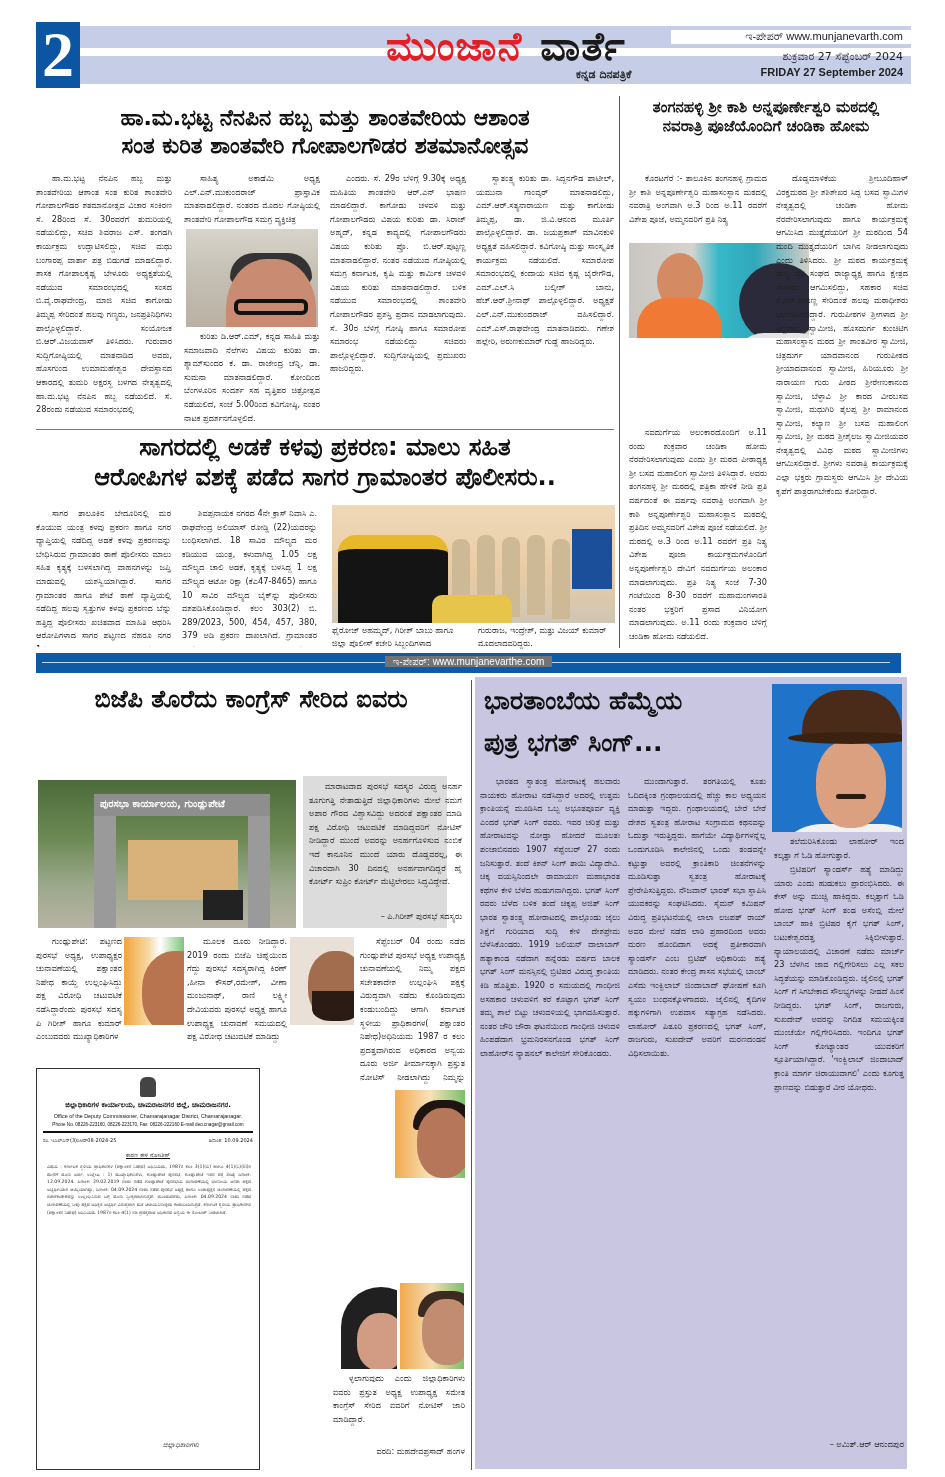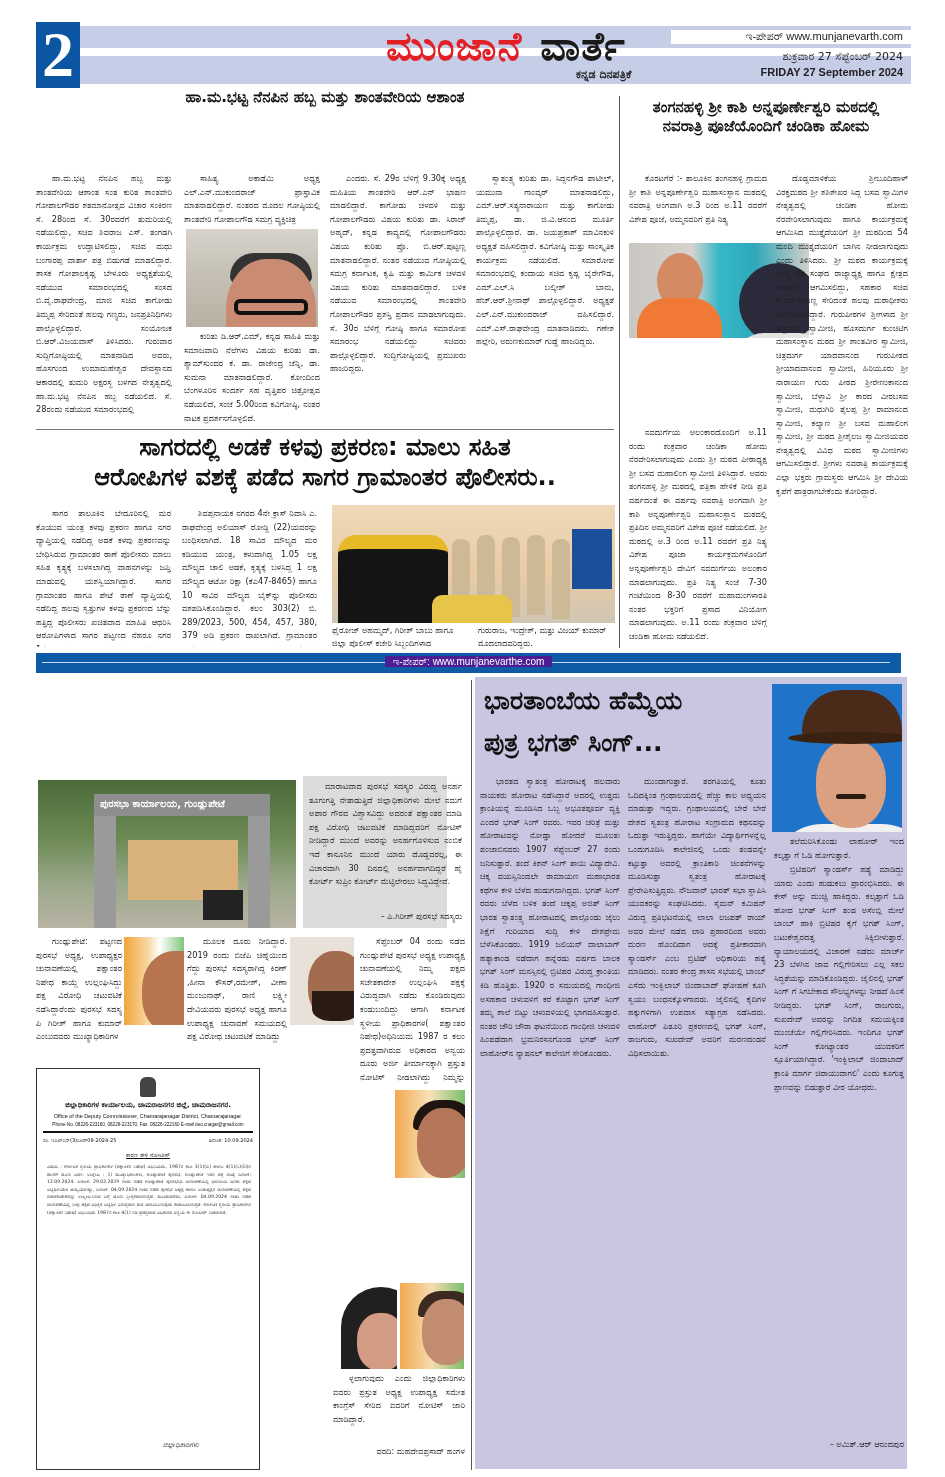--- a/index.html
+++ b/index.html
@@ -93,21 +93,21 @@
   .notice .n-ref { position:absolute; left:6px; top:68px; font-size:5px; }
   .notice .n-date { position:absolute; right:6px; top:68px; font-size:5px; }
   .notice .n-heading { position:absolute; left:0; width:100%; top:82px; text-align:center; font-size:6px; text-decoration: underline; }
   .notice .n-body { position:absolute; left:10px; right:8px; top:94px; font-size:4.6px; line-height:7.6px; text-align: justify; color:#333; }
   .notice .n-sign { position:absolute; right:60px; bottom:20px; font-size:7px; font-style:italic; color:#222; }
 
   
   .sep-bar { position: absolute; left: 36px; top: 653px; width: 865px; height: 20px; background: #0d5aa7; }
   .sep-bar .rl { position:absolute; top:9px; height:1px; background:#c9d7ee; }
   .sep-bar .txt { position:absolute; left:0; width:100%; top:3px; text-align:center; color:#fff; font-size:10px; font-family:"Liberation Sans", sans-serif; }
-  .sep-bar .txt span { background:#4c1d95; padding: 0 8px; }
+  .sep-bar .txt span { background:#737373; padding: 0 8px; }
 
   
   .purple-box { position:absolute; left:475px; top:677px; width:432px; height:792px; background:#c9c6e2; }
 
   
   .quote-box { position:absolute; left:303px; top:776px; width:144px; height:152px; background:#dcdcdc; }
 </style>
 </head>
 <body>
 
@@ -121,22 +121,23 @@
       <span class="red">ಮುಂಜಾನೆ</span><span class="black">ವಾರ್ತೆ</span>
     </div>
     <div class="logo-sub">ಕನ್ನಡ ದಿನಪತ್ರಿಕೆ</div>
   </div>
   <div class="epaper-box"></div>
   <div class="epaper-top">ಇ-ಪೇಪರ್ www.munjanevarth.com</div>
   <div class="date-kn">ಶುಕ್ರವಾರ 27 ಸೆಪ್ಟೆಂಬರ್ 2024</div>
   <div class="date-en">FRIDAY 27 September 2024</div>
 </div>
 
-<div class="headline" style="left:36px; top:88px; width:578px; font-size:15px;">
+<div class="headline" style="left:36px; top:104px; width:578px; font-size:22px;">
   <div>ಹಾ.ಮ.ಭಟ್ಟ ನೆನಪಿನ ಹಬ್ಬ ಮತ್ತು ಶಾಂತವೇರಿಯ ಆಶಾಂತ</div>
+  <div>ಸಂತ ಕುರಿತ ಶಾಂತವೇರಿ ಗೋಪಾಲಗೌಡರ ಶತಮಾನೋತ್ಸವ</div>
 </div>
 <div class="body-text" style="left:36px; top:172px; width:136px; height:255px;">
     <p>ಹಾ.ಮ.ಭಟ್ಟ ನೆನಪಿನ ಹಬ್ಬ ಮತ್ತು ಶಾಂತವೇರಿಯ ಆಶಾಂತ ಸಂತ ಕುರಿತ ಶಾಂತವೇರಿ ಗೋಪಾಲಗೌಡರ ಶತಮಾನೋತ್ಸವ ವಿಚಾರ ಸಂಕಿರಣ ಸೆ. 28ರಿಂದ ಸೆ. 30ರವರೆಗೆ ತುಮರಿಯಲ್ಲಿ ನಡೆಯಲಿದ್ದು, ಸಚಿವ ಶಿವರಾಜ ಎಸ್. ತಂಗಡಗಿ ಕಾರ್ಯಕ್ರಮ ಉದ್ಘಾಟಿಸಲಿದ್ದು, ಸಚಿವ ಮಧು ಬಂಗಾರಪ್ಪ ವಾರ್ತಾ ಪತ್ರ ಬಿಡುಗಡೆ ಮಾಡಲಿದ್ದಾರೆ. ಶಾಸಕ ಗೋಪಾಲಕೃಷ್ಣ ಬೇಳೂರು ಅಧ್ಯಕ್ಷತೆಯಲ್ಲಿ ನಡೆಯುವ ಸಮಾರಂಭದಲ್ಲಿ ಸಂಸದ ಬಿ.ವೈ.ರಾಘವೇಂದ್ರ, ಮಾಜಿ ಸಚಿವ ಕಾಗೋಡು ತಿಮ್ಮಪ್ಪ ಸೇರಿದಂತೆ ಹಲವು ಗಣ್ಯರು, ಜನಪ್ರತಿನಿಧಿಗಳು ಪಾಲ್ಗೊಳ್ಳಲಿದ್ದಾರೆ. ಸಂಯೋಜಕ ಬಿ.ಆರ್.ವಿಜಯವಾಸ್ ತಿಳಿಸಿದರು. ಗುರುವಾರ ಸುದ್ದಿಗೋಷ್ಠಿಯಲ್ಲಿ ಮಾತನಾಡಿದ ಅವರು, ಹೊಸಗುಂದ ಉಮಾಮಹೇಶ್ವರ ದೇವಸ್ಥಾನದ ಆಕಾರದಲ್ಲಿ ತುಮರಿ ಅಕ್ಷರಸ್ಥ ಬಳಗದ ನೇತೃತ್ವದಲ್ಲಿ ಹಾ.ಮ.ಭಟ್ಟ ನೆನಪಿನ ಹಬ್ಬ ನಡೆಯಲಿದೆ. ಸೆ. 28ರಂದು ನಡೆಯುವ ಸಮಾರಂಭದಲ್ಲಿ</p>
   </div>
 <div class="body-text" style="left:184px; top:172px; width:136px; height:56px;">
     <p>ಸಾಹಿತ್ಯ ಅಕಾಡೆಮಿ ಅಧ್ಯಕ್ಷ ಎಲ್.ಎನ್.ಮುಕುಂದರಾಜ್ ಪ್ರಾಸ್ತಾವಿಕ ಮಾತನಾಡಲಿದ್ದಾರೆ. ನಂತರದ ಮೊದಲ ಗೋಷ್ಠಿಯಲ್ಲಿ ಶಾಂತವೇರಿ ಗೋಪಾಲಗೌಡ ಸಮಗ್ರ ವ್ಯಕ್ತಿಚಿತ್ರ</p>
   </div>
 <div class="photo ph-man1" style="left:186px; top:229px; width:132px; height:98px;">
   <div class="hair"></div>
     <div class="face"></div>
@@ -197,20 +198,21 @@
 </div>
 <div class="caption" style="left:332px; top:624px; width:138px; height:28px;">ಫೈರೋಜ್ ಅಹಮ್ಮದ್, ಗಿರೀಶ್ ಬಾಬು ಹಾಗೂ ಜಿಲ್ಲಾ ಪೊಲೀಸ್ ಕಚೇರಿ ಸಿಬ್ಬಂದಿಗಳಾದ</div>
 <div class="caption" style="left:478px; top:624px; width:138px; height:28px;">ಗುರುರಾಜ, ಇಂದ್ರೇಶ್, ಮತ್ತು ವಿಜಯ್ ಕುಮಾರ್ ಮೊದಲಾದವರಿದ್ದರು.</div>
 
 <div class="sep-bar">
   <div class="rl" style="left:6px; width:848px;"></div>
   <div class="txt"><span>ಇ-ಪೇಪರ್: www.munjanevarthe.com</span></div>
 </div>
 
 <div class="headline" style="left:36px; top:678px; width:430px; font-size:24px; line-height:42px;">
+  <div>ಬಿಜೆಪಿ ತೊರೆದು ಕಾಂಗ್ರೆಸ್ ಸೇರಿದ ಐವರು</div>
 </div>
 <div class="vline" style="left:471px; top:680px; height:790px;"></div>
 <div class="photo ph-office" style="left:38px; top:780px; width:258px; height:148px;">
   <div class="bldg"></div>
     <div class="gate"></div>
   <div class="gate-text">ಪುರಸಭಾ ಕಾರ್ಯಾಲಯ, ಗುಂಡ್ಲುಪೇಟೆ</div>
   <div class="pillarL"></div>
     <div class="pillarR"></div>
     <div class="jeep"></div>
 </div>

